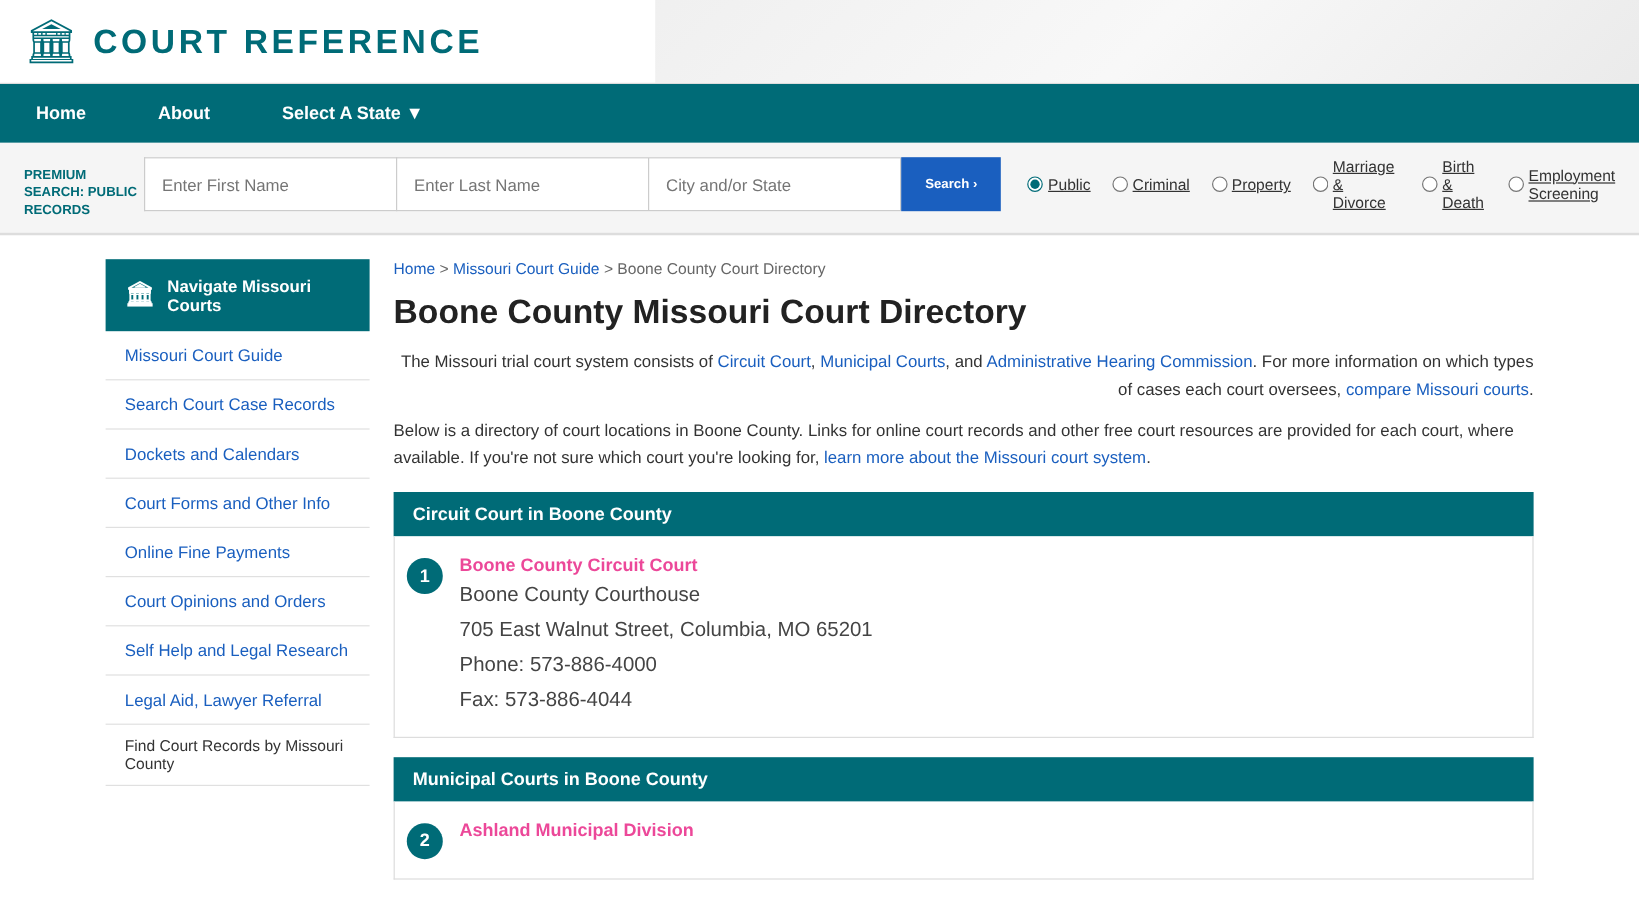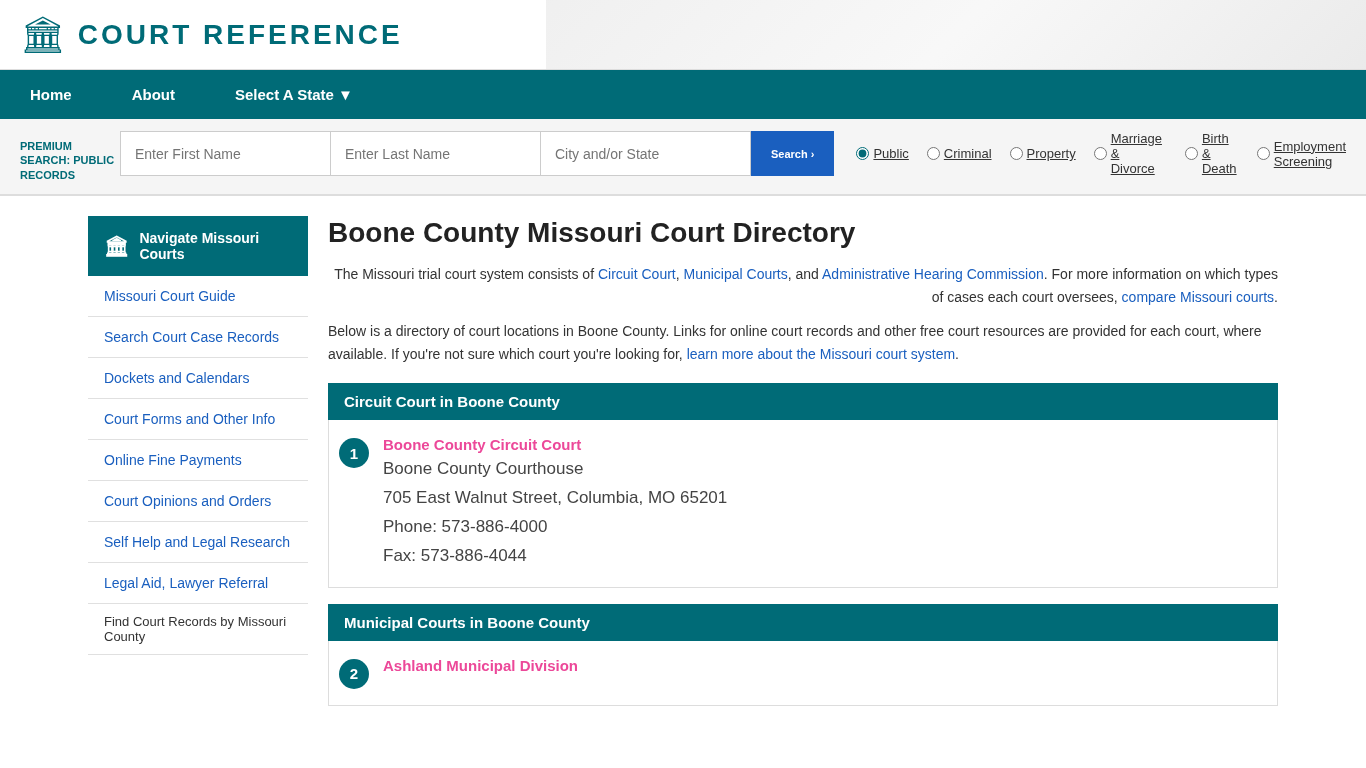--- a/index.html
+++ b/index.html
@@ -125,20 +125,25 @@
     <div class="sidebar-item">Dockets and Calendars</div>
     <div class="sidebar-item">Court Forms and Other Info</div>
     <div class="sidebar-item">Online Fine Payments</div>
     <div class="sidebar-item">Court Opinions and Orders</div>
     <div class="sidebar-item">Self Help and Legal Research</div>
     <div class="sidebar-item">Legal Aid, Lawyer Referral</div>
     <div class="sidebar-small">Find Court Records by Missouri County</div>
   </div>
 
   <div id="content">
+    <div id="breadcrumb">
+      <a>Home</a> &gt;
+      <a>Missouri Court Guide</a> &gt;
+      <span>Boone County Court Directory</span>
+    </div>
     <h1 id="page-title">Boone County Missouri Court Directory</h1>
     <p id="intro-text">
       The Missouri trial court system consists of <a>Circuit Court</a>, <a>Municipal Courts</a>, and <a>Administrative Hearing Commission</a>. For more information on which types of cases each court oversees, <a>compare Missouri courts</a>.
     </p>
     <p id="more-text">
       Below is a directory of court locations in Boone County. Links for online court records and other free court resources are provided for each court, where available. If you're not sure which court you're looking for, <a>learn more about the Missouri court system</a>.
     </p>
 
     <div class="section-gap">
       <div class="court-section-header">Circuit Court in Boone County</div>

